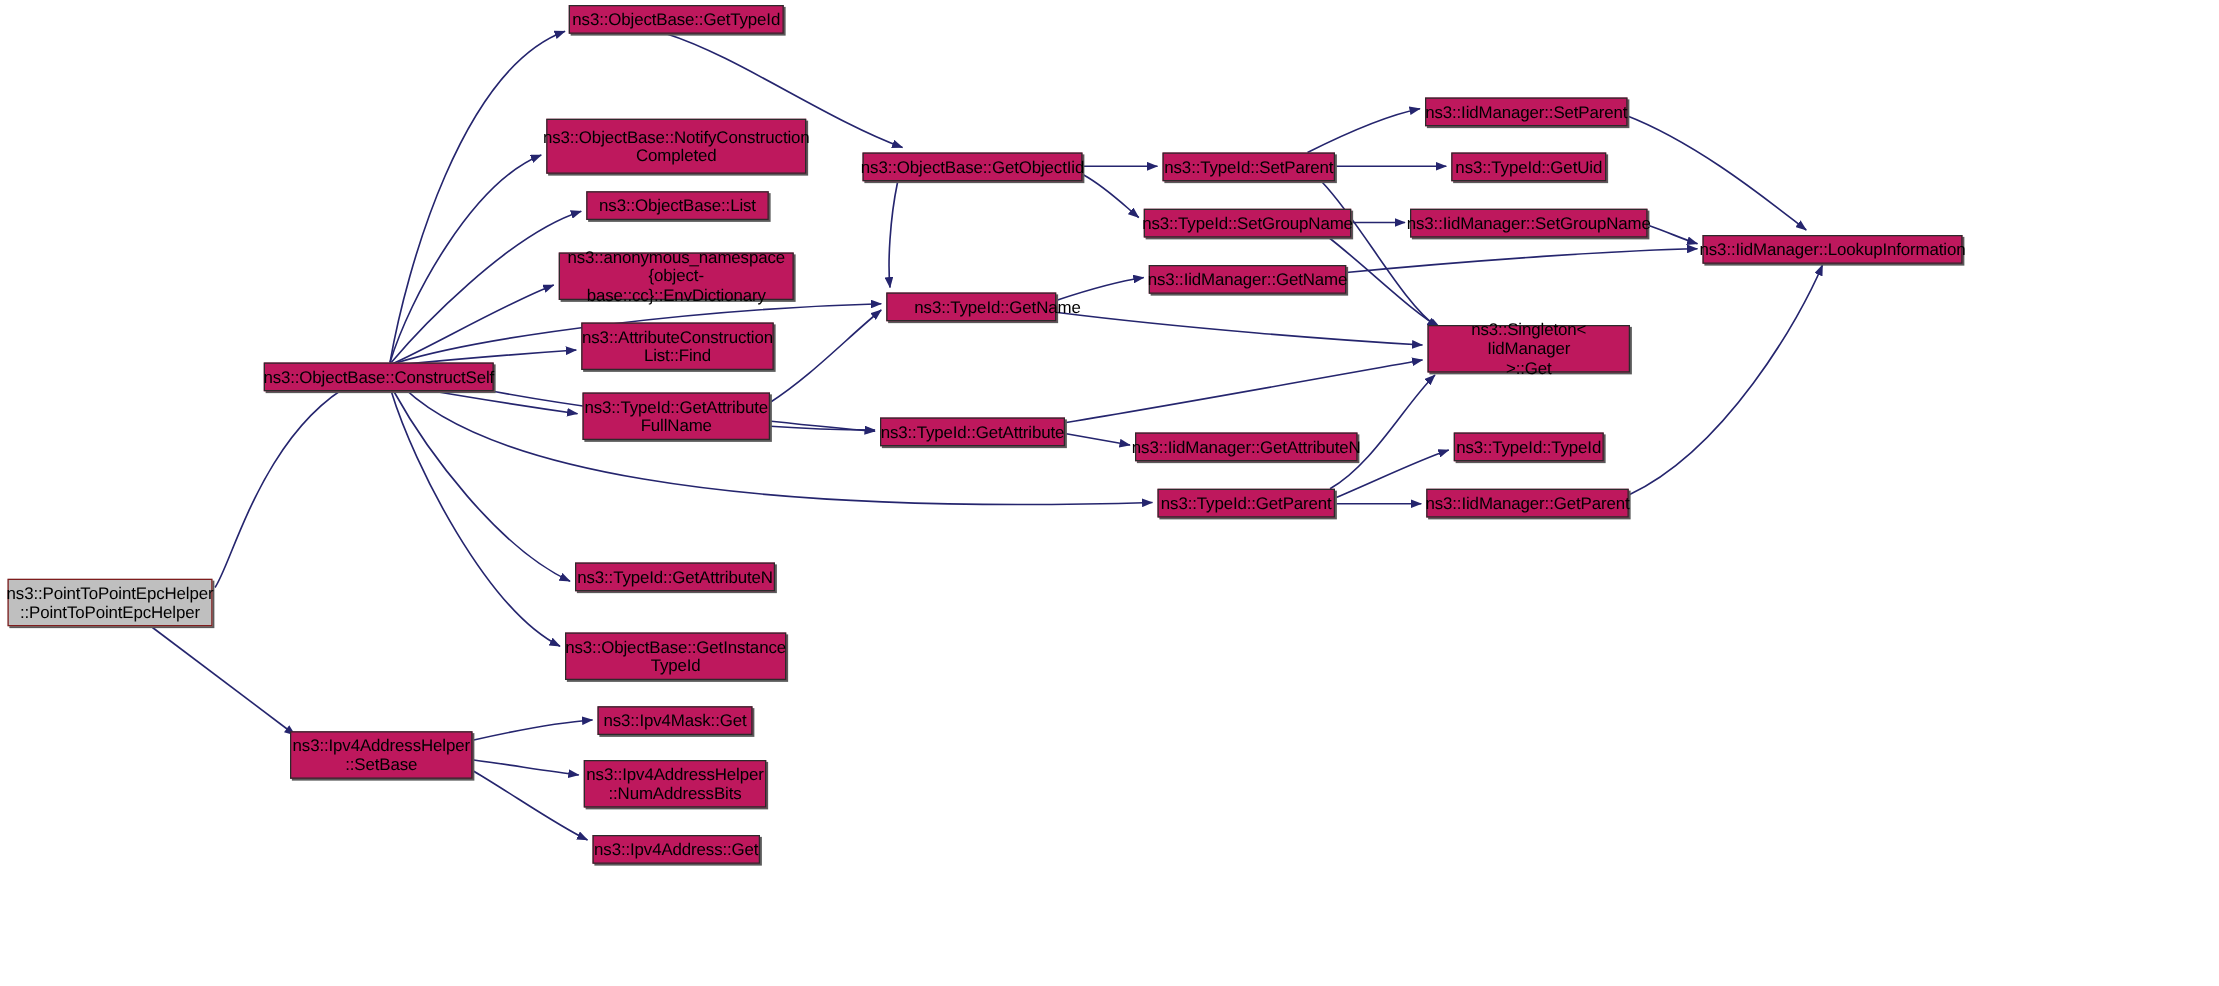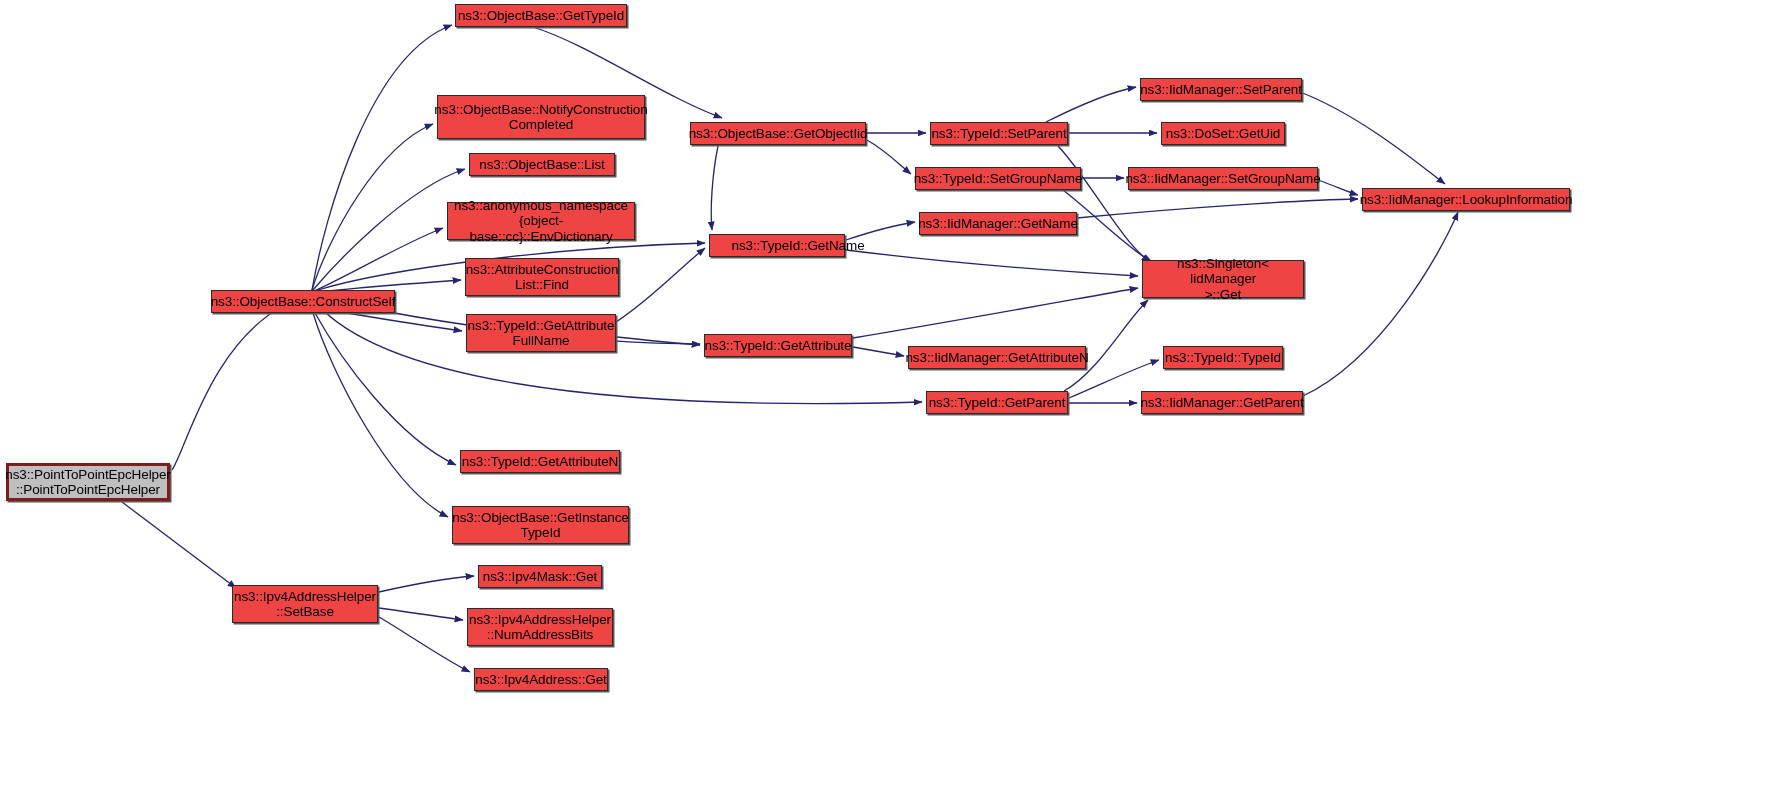--- a/index.html
+++ b/index.html
@@ -21,37 +21,37 @@
     left: 0;
     top: 0;
     width: 1775px;
     height: 789px;
     pointer-events: none;
   }
   .node {
     position: absolute;
     box-sizing: border-box;
     border: 1px solid #2b2b2b;
-    background: #ef4444;
+    background: #be185d;
     color: #000000;
     font-size: 13.5px;
     line-height: 15.5px;
     display: flex;
     align-items: center;
     justify-content: center;
     text-align: center;
     white-space: pre-line;
     letter-spacing: -0.1px;
     box-shadow: 1.5px 1.5px 0 0 #5a5a5a;
     cursor: pointer;
     z-index: 2;
   }
   .node.root {
     background: #bfbfbf;
-    border: 3px solid #7f1d1d;
+    border: 1px solid #7f1d1d;
   }
   .node span {
     display: block;
     padding: 0 5px;
   }
 </style>
 </head>
 <body>
 
 <div id="canvas">
@@ -129,21 +129,21 @@
       <div class="node" style="left: 474px; top: 668px; width: 134px; height: 23px;"><span>ns3::Ipv4Address::Get</span></div>
       <div class="node" style="left: 690px; top: 122px; width: 176px; height: 23px; justify-content: center;"><span>ns3::ObjectBase::GetObjectIid</span></div>
       <div class="node" style="left: 709px; top: 234px; width: 136px; height: 23px; padding-left: 42px;"><span>ns3::TypeId::GetName</span></div>
       <div class="node" style="left: 704px; top: 334px; width: 148px; height: 23px;"><span>ns3::TypeId::GetAttribute</span></div>
       <div class="node" style="left: 926px; top: 391px; width: 142px; height: 23px;"><span>ns3::TypeId::GetParent</span></div>
       <div class="node" style="left: 930px; top: 122px; width: 138px; height: 23px;"><span>ns3::TypeId::SetParent</span></div>
       <div class="node" style="left: 915px; top: 167px; width: 166px; height: 23px;"><span>ns3::TypeId::SetGroupName</span></div>
       <div class="node" style="left: 919px; top: 212px; width: 158px; height: 23px;"><span>ns3::IidManager::GetName</span></div>
       <div class="node" style="left: 908px; top: 346px; width: 178px; height: 23px;"><span>ns3::IidManager::GetAttributeN</span></div>
       <div class="node" style="left: 1140px; top: 78px; width: 162px; height: 23px;"><span>ns3::IidManager::SetParent</span></div>
-      <div class="node" style="left: 1161px; top: 122px; width: 124px; height: 23px;"><span>ns3::DoSet::GetUid</span></div>
+      <div class="node" style="left: 1161px; top: 122px; width: 124px; height: 23px;"><span>ns3::TypeId::GetUid</span></div>
       <div class="node" style="left: 1128px; top: 167px; width: 190px; height: 23px;"><span>ns3::IidManager::SetGroupName</span></div>
       <div class="node" style="left: 1142px; top: 260px; width: 162px; height: 38px;"><span>ns3::Singleton&lt; IidManager
 &gt;::Get</span></div>
       <div class="node" style="left: 1163px; top: 346px; width: 120px; height: 23px;"><span>ns3::TypeId::TypeId</span></div>
       <div class="node" style="left: 1141px; top: 391px; width: 162px; height: 23px;"><span>ns3::IidManager::GetParent</span></div>
       <div class="node" style="left: 1362px; top: 188px; width: 208px; height: 23px;"><span>ns3::IidManager::LookupInformation</span></div>
     </div>
 
 </div>
 

